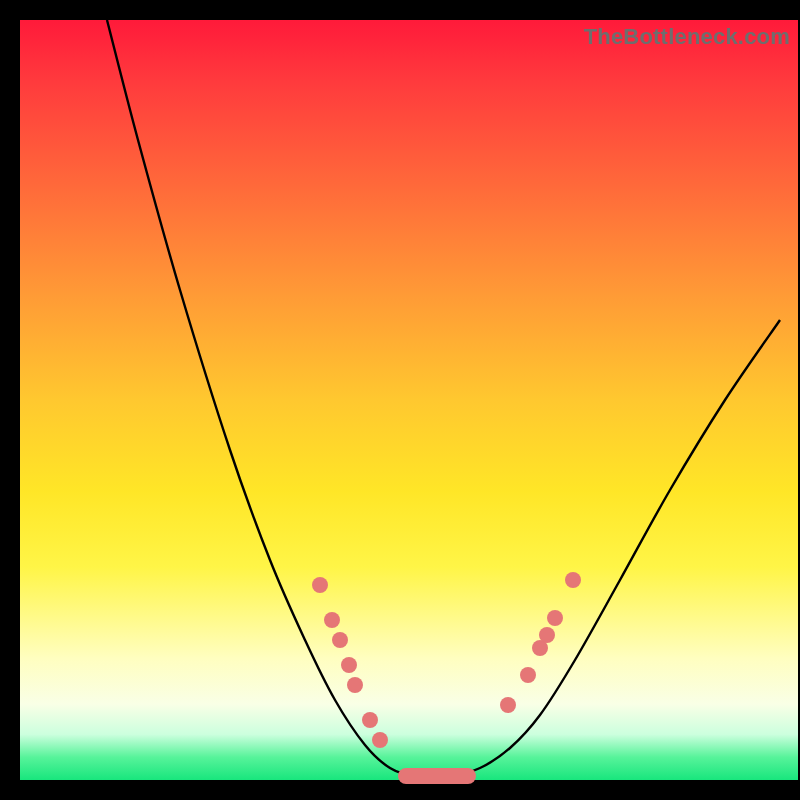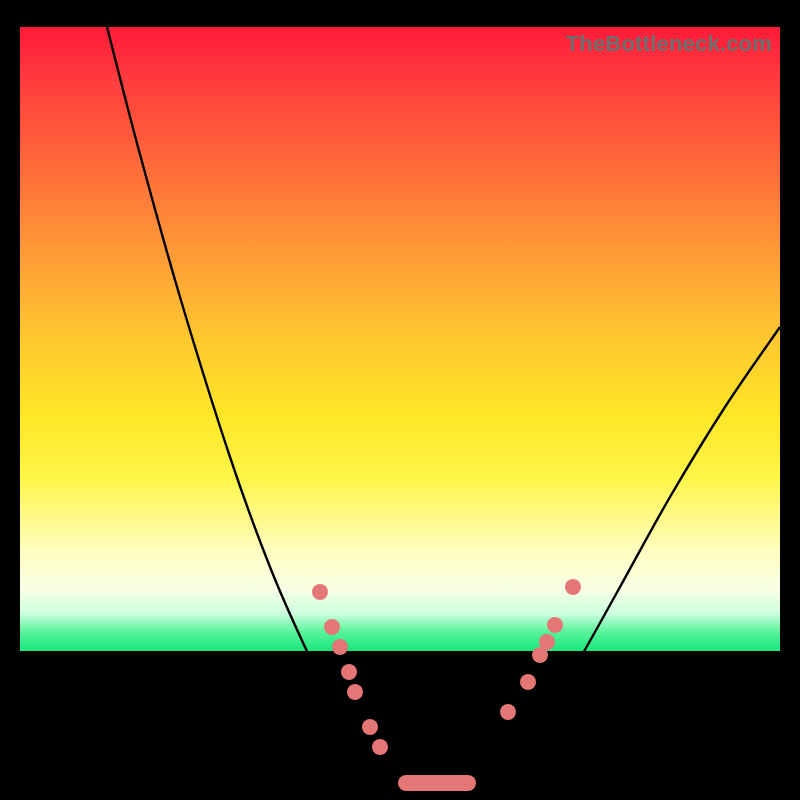--- a/index.html
+++ b/index.html
@@ -12,40 +12,41 @@
   }
   .stage {
     position: relative;
     width: 800px;
     height: 800px;
     background: #000;
   }
   .plot {
     position: absolute;
     left: 20px;
-    top: 27px;
+    top: 20px;
     width: 760px;
-    height: 624px;
+    height: 760px;
     
     background:
       linear-gradient(
         to bottom,
         #ff1a3a 0%,
         #ff3a3d 8%,
         #ff6a3a 22%,
         #ff9a36 36%,
         #ffc82f 50%,
         #ffe627 62%,
         #fff547 72%,
         #fffec0 84%,
         #f9ffe6 90%,
         #ccffde 94%,
         #57f39a 97%,
         #18e67d 100%
       );
+    padding-left: 18px;
   }
   .watermark {
     position: absolute;
     top: 4px;
     right: 8px;
     font-family: Arial, Helvetica, sans-serif;
     font-size: 22px;
     font-weight: 600;
     color: #6e6e6e;
     letter-spacing: 0.2px;

